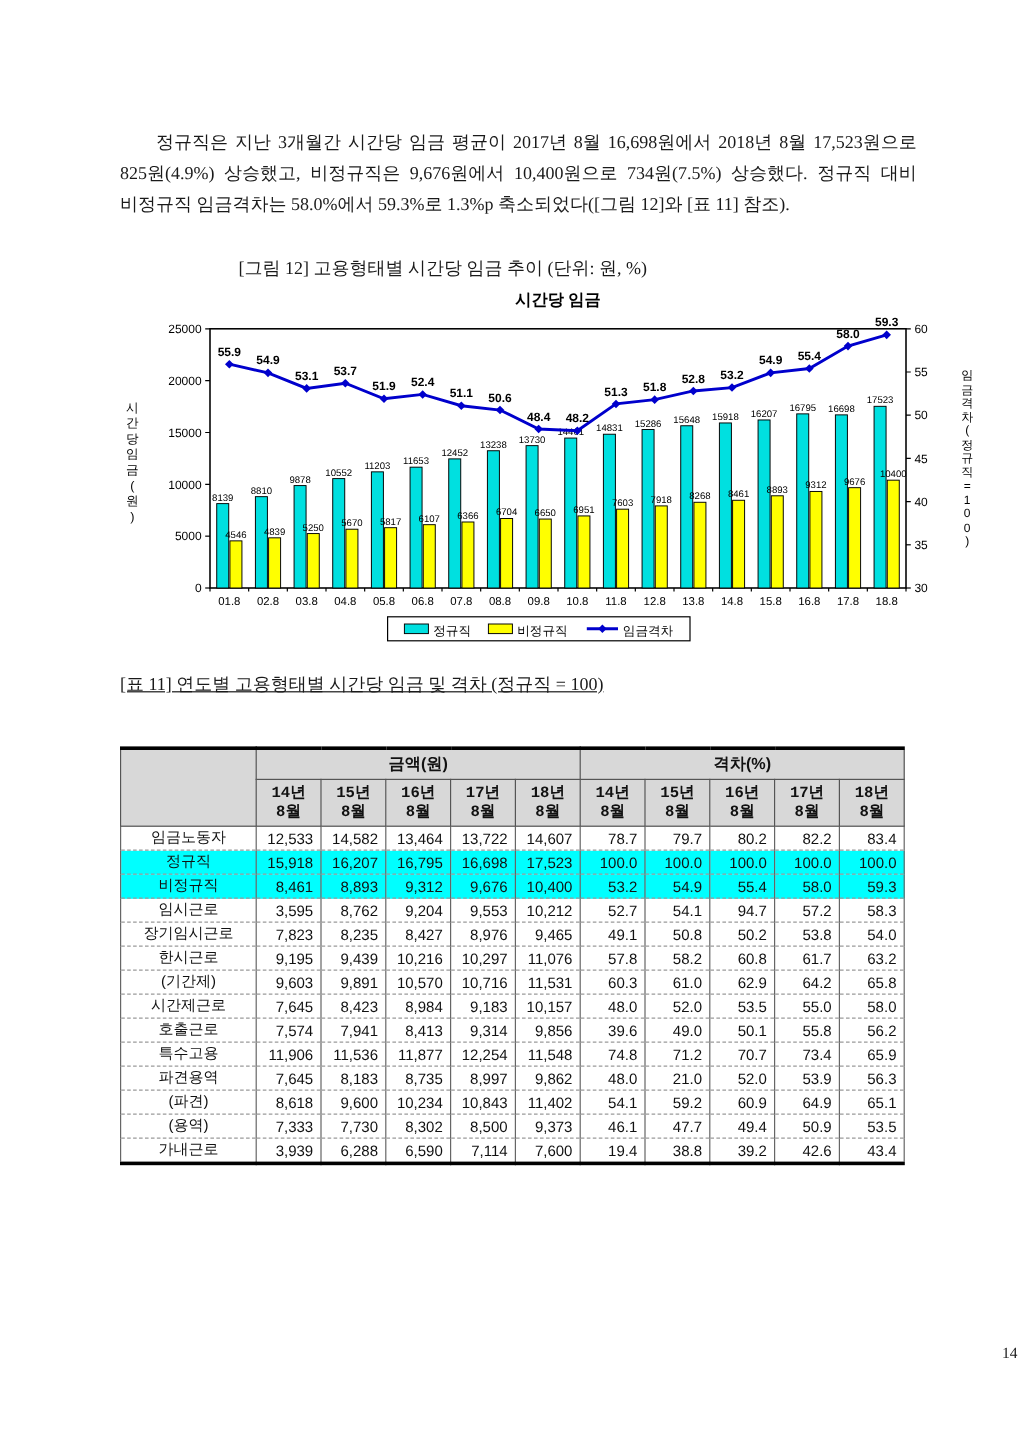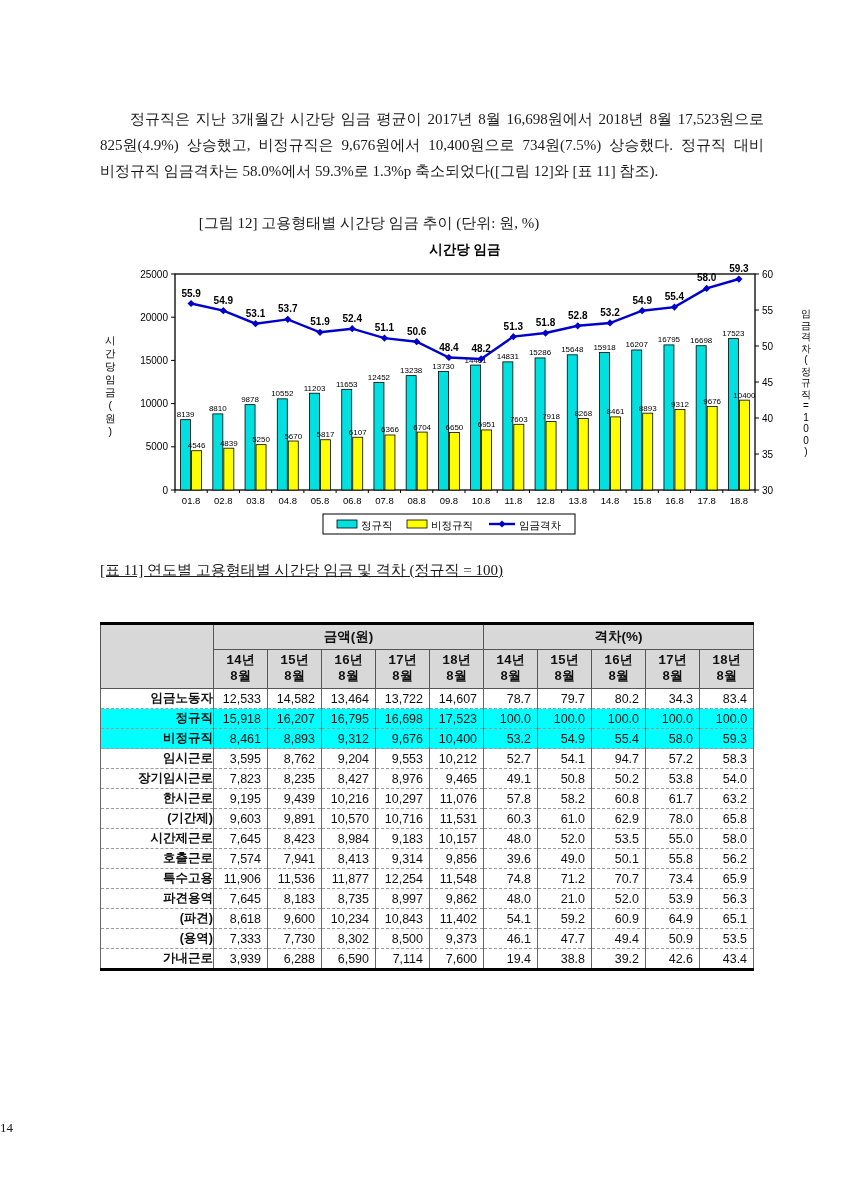--- a/index.html
+++ b/index.html
@@ -38,26 +38,26 @@
     text-align:center;padding:2px 2px;
   }
   table.wage th.ghead{font-size:13.5px;height:20px;}
   table.wage th.yhead{font-size:13px;line-height:1.2;height:34px;font-family:Liberation Mono, monospace;}
   table.wage td{
     border-left:1px solid #666;border-right:1px solid #666;
     border-top:1px dashed #9a9a9a;border-bottom:1px dashed #9a9a9a;
     height:19px;padding:0;
   }
   table.wage td.num{text-align:right;padding-right:6px;}
-  table.wage td.lbl{text-align:right;font-weight:bold;}
+  table.wage td.lbl{text-align:center;}
   table.wage tr.hl td{background:#00ffff;}
   .ind0{padding-left:4px;} .ind1{padding-left:15px;}
   .ind2{padding-left:29px;} .ind3{padding-left:43px;}
   .pagenum{
-    position:absolute;left:0;top:1120px;width:848px;text-align:left;
+    position:absolute;left:0;top:1120px;width:848px;text-align:right;
     font-size:13px;
     font-family:Liberation Serif, serif;
   }
 </style>
 </head>
 <body>
 
 <div class="page">
 
   <div class="para">정규직은 지난 3개월간 시간당 임금 평균이 2017년 8월 16,698원에서 2018년 8월 17,523원으로 825원(4.9%) 상승했고, 비정규직은 9,676원에서 10,400원으로 734원(7.5%) 상승했다. 정규직 대비 비정규직 임금격차는 58.0%에서 59.3%로 1.3%p 축소되었다([그림 12]와 [표 11] 참조).</div>
@@ -320,21 +320,21 @@
           <tr class="">
             <td class="lbl ind0">임금노동자</td>
             <td class="num">12,533</td>
             <td class="num">14,582</td>
             <td class="num">13,464</td>
             <td class="num">13,722</td>
             <td class="num">14,607</td>
             <td class="num">78.7</td>
             <td class="num">79.7</td>
             <td class="num">80.2</td>
-            <td class="num">34.3</td>
+            <td class="num">82.2</td>
             <td class="num">83.4</td>
           </tr>
           <tr class="hl">
             <td class="lbl ind0">정규직</td>
             <td class="num">15,918</td>
             <td class="num">16,207</td>
             <td class="num">16,795</td>
             <td class="num">16,698</td>
             <td class="num">17,523</td>
             <td class="num">100.0</td>
@@ -398,21 +398,21 @@
           <tr class="">
             <td class="lbl ind3">(기간제)</td>
             <td class="num">9,603</td>
             <td class="num">9,891</td>
             <td class="num">10,570</td>
             <td class="num">10,716</td>
             <td class="num">11,531</td>
             <td class="num">60.3</td>
             <td class="num">61.0</td>
             <td class="num">62.9</td>
-            <td class="num">78.0</td>
+            <td class="num">64.2</td>
             <td class="num">65.8</td>
           </tr>
           <tr class="">
             <td class="lbl ind1">시간제근로</td>
             <td class="num">7,645</td>
             <td class="num">8,423</td>
             <td class="num">8,984</td>
             <td class="num">9,183</td>
             <td class="num">10,157</td>
             <td class="num">48.0</td>

